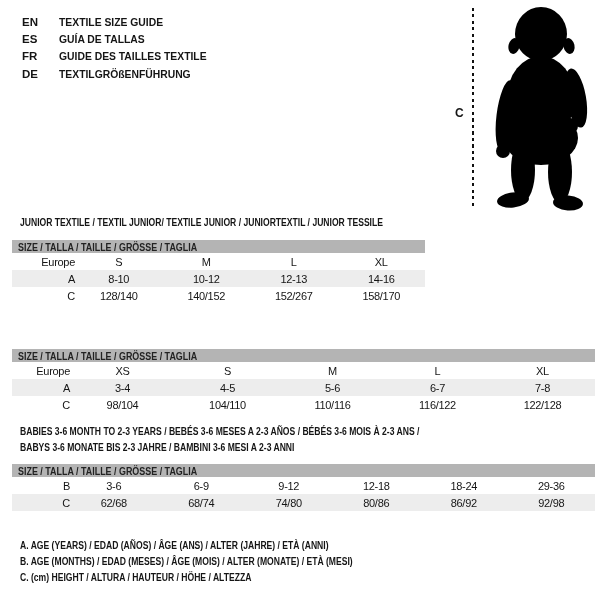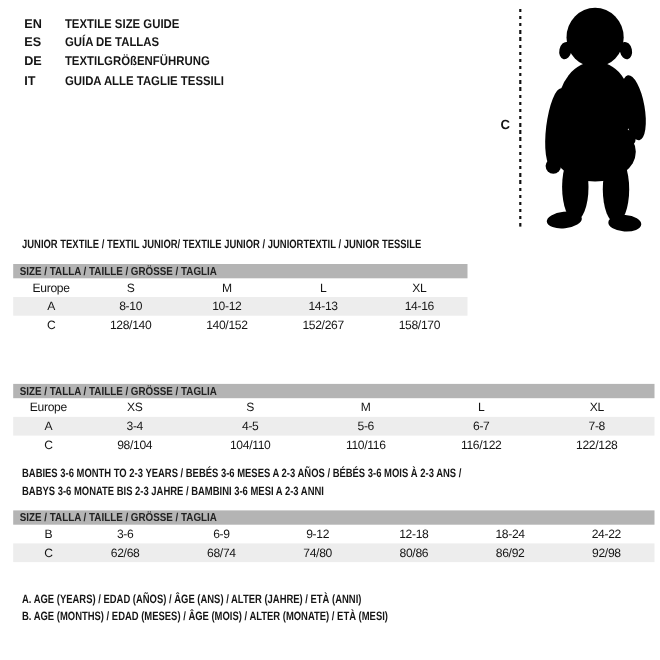--- a/index.html
+++ b/index.html
@@ -31,21 +31,21 @@
   
   .sec-title{position:absolute;left:20px;font-weight:700;font-size:11px;line-height:13px;white-space:nowrap;}
   .sub{font-size:8px;vertical-align:-2px;}
 
   
   .tbl{position:absolute;left:12px;}
   .tbl-bar{height:13px;background:#b4b4b4;display:flex;align-items:center;padding-left:6px;
            font-weight:700;font-size:10.5px;color:#222;}
   .tbl-row{display:flex;height:17px;align-items:center;font-size:11px;letter-spacing:-0.3px;}
   .tbl-row.alt{background:#ededed;}
-  .lbl{flex:0 0 52px;padding-left:6px;text-align:center;}
+  .lbl{flex:0 0 52px;padding-left:6px;text-align:right;}
   .t1 .lbl{flex-basis:57px;}
   .val{flex:1;text-align:center;}
 
   
   .notes{position:absolute;left:20px;top:537px;text-align:center;}
   .note-line{height:16.2px;font-weight:700;font-size:11px;display:flex;align-items:center;}
 </style>
 </head>
 <body>
 
@@ -54,26 +54,26 @@
   <div class="langs">
     <div class="lang-row">
       <span class="lang-code">EN</span>
       <span class="lang-title cond90">TEXTILE SIZE GUIDE</span>
     </div>
     <div class="lang-row">
       <span class="lang-code">ES</span>
       <span class="lang-title cond90">GUÍA DE TALLAS</span>
     </div>
     <div class="lang-row">
+      <span class="lang-code">FR</span>
+      <span class="lang-title cond90">GUIDE DES TAILLES TEXTILE</span>
+    </div>
+    <div class="lang-row">
       <span class="lang-code">DE</span>
       <span class="lang-title cond90">TEXTILGRÖßENFÜHRUNG</span>
-    </div>
-    <div class="lang-row">
-      <span class="lang-code">IT</span>
-      <span class="lang-title cond90">GUIDA ALLE TAGLIE TESSILI</span>
     </div>
   </div>
 
   <div class="figure">
     <div class="dotted-line"></div>
     <div class="height-label">C</div>
     <svg class="baby-svg" width="116" height="206" viewBox="0 0 116 206" xmlns="http://www.w3.org/2000/svg">
       <g fill="#000000">
         <ellipse cx="60" cy="28" rx="26" ry="27"></ellipse>
         <ellipse cx="33" cy="40" rx="5.5" ry="8" transform="rotate(12 33 40)"></ellipse>
@@ -103,21 +103,21 @@
       <span class="lbl">Europe</span>
       <span class="val">S</span>
       <span class="val">M</span>
       <span class="val">L</span>
       <span class="val">XL</span>
     </div>
     <div class="tbl-row alt">
       <span class="lbl">A</span>
       <span class="val">8-10</span>
       <span class="val">10-12</span>
-      <span class="val">14-13</span>
+      <span class="val">12-13</span>
       <span class="val">14-16</span>
     </div>
     <div class="tbl-row">
       <span class="lbl">C</span>
       <span class="val">128/140</span>
       <span class="val">140/152</span>
       <span class="val">152/267</span>
       <span class="val">158/170</span>
     </div>
   </div>
@@ -160,35 +160,38 @@
     <div class="tbl-bar">
       <span class="cond85">SIZE / TALLA / TAILLE / GRÖSSE / TAGLIA</span>
     </div>
     <div class="tbl-row">
       <span class="lbl">B</span>
       <span class="val">3-6</span>
       <span class="val">6-9</span>
       <span class="val">9-12</span>
       <span class="val">12-18</span>
       <span class="val">18-24</span>
-      <span class="val">24-22</span>
+      <span class="val">29-36</span>
     </div>
     <div class="tbl-row alt">
       <span class="lbl">C</span>
       <span class="val">62/68</span>
       <span class="val">68/74</span>
       <span class="val">74/80</span>
       <span class="val">80/86</span>
       <span class="val">86/92</span>
       <span class="val">92/98</span>
     </div>
   </div>
 
   <div class="notes">
     <div class="note-line">
         <span class="cond">A. AGE (YEARS) / EDAD (AÑOS) / ÂGE (ANS) / ALTER (JAHRE) / ETÀ (ANNI)</span>
       </div>
     <div class="note-line">
         <span class="cond">B. AGE (MONTHS) / EDAD (MESES) / ÂGE (MOIS) / ALTER (MONATE) / ETÀ (MESI)</span>
       </div>
+    <div class="note-line">
+        <span class="cond">C. (cm) HEIGHT / ALTURA / HAUTEUR / HÖHE / ALTEZZA</span>
+      </div>
   </div>
 
 </div>
 
 </body></html>

